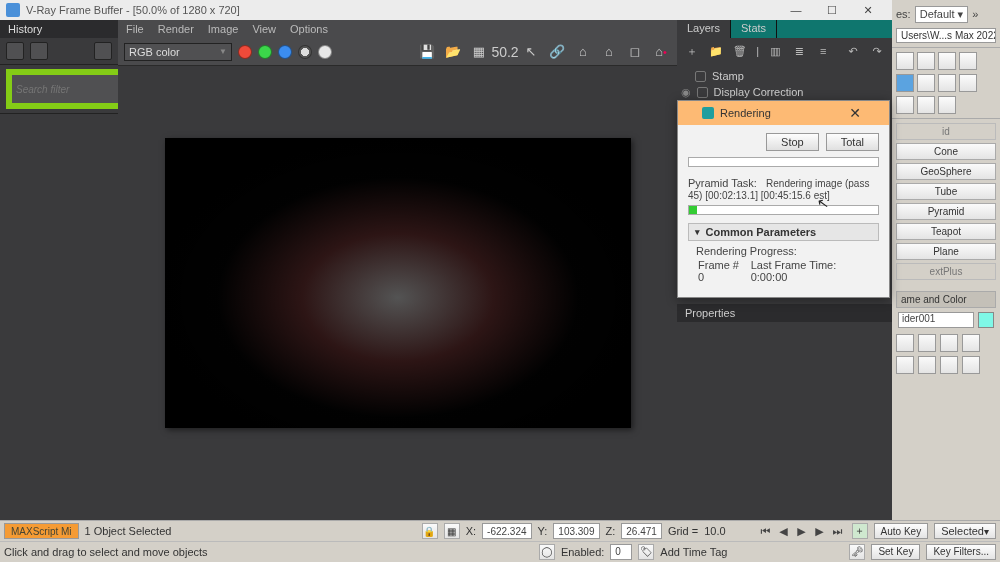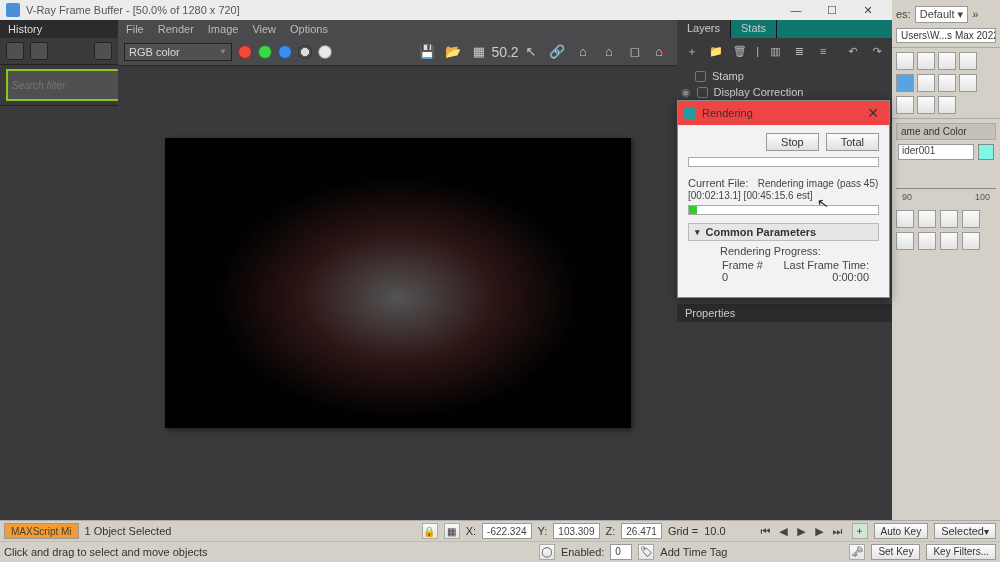--- a/index.html
+++ b/index.html
@@ -16,21 +16,21 @@
 .titlebar { position:absolute; top:0; left:0; right:108px; height:20px; background:#ececec; color:#555; display:flex; align-items:center; padding:0 6px; font-size:11px; z-index:2; }
 .titlebar .ticon { width:14px; height:14px; background:#4a90d9; margin-right:6px; border-radius:2px; }
 .titlebar .spacer { flex:1; }
 .titlebar .winbtn { width:36px; height:20px; text-align:center; line-height:20px; color:#444; cursor:pointer; }
 
 
 .hist-header { background:#2b2b2d; color:#ddd; padding:3px 8px; height:18px; line-height:12px; margin-top:20px; }
 .hist-tools { background:#3a3a3c; padding:4px 6px; display:flex; gap:6px; border-bottom:1px solid #222; }
 .hist-tools .ticon { width:18px; height:18px; background:#505052; border:1px solid #222; border-radius:2px; }
 .hist-search { display:flex; align-items:center; padding:4px 6px; gap:4px; }
-.hist-search input { flex:1; background:#505052; border:2px solid #84cc16; color:#ccc; padding:14px 4px; height:16px; font-size:10px;font-style:italic; }
+.hist-search input { flex:1; background:#505052; border:6px solid #84cc16; color:#ccc; padding:14px 4px; height:16px; font-size:10px;font-style:italic; }
 .hist-search .mag { color:#888; font-size:12px; }
 .hist-body { flex:1; background:#3a3a3c; border-top:1px solid #222; }
 
 
 .menubar { margin-top:20px; height:18px; display:flex; align-items:center; gap:14px; padding:0 8px; color:#bbb; font-size:11px; background:#4a4a4c;}
 .toolbar { height:28px; display:flex; align-items:center; padding:0 6px; gap:6px; background:#4a4a4c; border-bottom:1px solid #2a2a2a;}
 .toolbar .dropdown { background:#505052; color:#ddd; border:1px solid #222; width:108px; height:18px; padding:0 4px; display:flex; align-items:center; justify-content:space-between; }
 .toolbar .dropdown .arr { font-size:8px; color:#888; }
 .toolbar .swatch { width:14px; height:14px; border-radius:50%; border:1px solid rgba(0,0,0,.4); }
 .toolbar .flexgap { flex:1; }
@@ -51,32 +51,32 @@
 .tab { padding:2px 10px; color:#ccc; border-right:1px solid #111; }
 .tab.active { background:#3a3a3c; }
 .layertools { height:26px; display:flex; align-items:center; gap:6px; padding:0 6px; }
 .layertools .lt { width:18px; height:18px; color:#bbb; display:flex; align-items:center; justify-content:center; border:1px solid transparent; }
 .layertree { padding:4px 6px 8px 18px; color:#ccc; }
 .layeritem { display:flex; align-items:center; gap:6px; height:16px; font-size:10px; }
 .layeritem .ci { width:11px; height:11px; border:1px solid #777; border-radius:2px; }
 
 
 .rend-dialog { position:absolute; top:100px; left:0; right:2px; background:#f2f2f2; border:1px solid #888; box-shadow:0 2px 10px rgba(0,0,0,.4); z-index:5; }
-.rend-title { background:#ef4444; height:24px; display:flex; align-items:center; padding:0 6px; font-size:11px; color:#333; }
+.rend-title { background:#fdba74; height:24px; display:flex; align-items:center; padding:0 24px; font-size:11px; color:#333; }
 .rend-title .ri { width:12px; height:12px; background:#1e9e9e; border-radius:2px; margin-right:6px; }
 .rend-title .rclose { margin-left:auto; color:#333; cursor:pointer; font-size:14px; padding:0 4px;}
 .rend-body { padding:8px 10px; color:#444; font-size:11px; }
 .rend-btns { text-align:right; margin-bottom:6px; }
 .rend-btn { display:inline-block; border:1px solid #999; background:linear-gradient(#fdfdfd,#e0e0e0); padding:2px 14px; font-size:11px; color:#333; cursor:pointer; margin-left:4px; }
 .rend-row { margin:4px 0; }
 .rend-track { border:1px solid #aaa; background:#fff; height:10px; margin-top:4px; position:relative; }
 .rend-fill { position:absolute; left:0; top:0; bottom:0; background:#3c3; width:4%; }
 .rollout-hdr { background:#e6e6e6; border:1px solid #bbb; padding:2px 6px; margin-top:8px; display:flex; align-items:center; font-weight:bold; color:#333; }
 .rollout-hdr .arr { margin-right:6px; font-size:9px;}
-.rollout-body { padding:4px 8px; font-size:10px; color:#444;margin-left:24px; }
+.rollout-body { padding:4px 8px; font-size:10px; color:#444; }
 .rollout-body table { width:100%; }
 .cursor-ptr { position:absolute; right:60px; bottom:86px; font-size:14px; color:#222; transform:rotate(-10deg); z-index:6;}
 
 .prop-hdr { background:#2b2b2d; color:#ccc; padding:3px 8px; margin-top:6px; height:18px; line-height:12px;}
 
 
 .max-top { height:28px; display:flex; align-items:center; padding:0 4px; gap:4px; font-size:10px; color:#444; }
 .max-top .sel { border:1px solid #999; background:#fff; padding:1px 4px; }
 .max-path { border:1px solid #999; background:#fff; padding:1px 4px; margin:0 4px 4px; font-size:10px; color:#333; overflow:hidden; white-space:nowrap; }
 .max-strip { height:22px; display:flex; align-items:center; padding:0 4px; gap:3px; }
@@ -245,38 +245,38 @@
         <span>Rendering</span>
         <span class="rclose">✕</span>
       </div>
       <div class="rend-body">
         <div class="rend-btns">
           <span class="rend-btn">Stop</span>
           <span class="rend-btn">Total</span>
         </div>
         <div class="rend-track"></div>
         <div class="rend-row" style="margin-top:10px">
-          <span>Current File:</span>&nbsp;&nbsp;
+          <span>Pyramid Task:</span>&nbsp;&nbsp;
           <span style="font-size:10px">Rendering image (pass 45) [00:02:13.1] [00:45:15.6 est]</span>
         </div>
         <div class="rend-track">
             <div class="rend-fill"></div>
           </div>
         <div class="rollout-hdr">
           <span class="arr">▾</span>
           <span>Common Parameters</span>
         </div>
         <div class="rollout-body">
           <div>Rendering Progress:</div>
           <table>
             <tbody>
                 <tr>
               <td><span>Frame #</span> <span>0</span></td>
               <td></td>
-              <td style="text-align:right"><span>Last Frame Time:</span> <span>0:00:00</span></td>
+              <td style=""><span>Last Frame Time:</span> <span>0:00:00</span></td>
             </tr>
           </tbody>
             </table>
         </div>
       </div>
       <span class="cursor-ptr">↖</span>
     </div>
 
     <div class="prop-hdr" style="margin-top:196px">Properties</div>
   </div>
@@ -301,29 +301,34 @@
         <div class="b"></div>
         <div class="b"></div>
       </div>
       <div class="max-strip">
         <div class="b"></div>
         <div class="b"></div>
         <div class="b"></div>
       </div>
     </div>
     <div class="max-spin">
+      <div class="max-list">
+        <div class="max-btn flat">id</div>
+        <div class="max-btn">Cone</div>
+        <div class="max-btn">GeoSphere</div>
+        <div class="max-btn">Tube</div>
+        <div class="max-btn">Pyramid</div>
+        <div class="max-btn">Teapot</div>
+        <div class="max-btn">Plane</div>
+        <div class="max-btn flat">extPlus</div>
+      </div>
       <div class="max-section">ame and Color</div>
       <div class="max-field">
         <div class="fin">ider001</div>
         <div class="max-swatch"></div>
-      </div>
-      <div class="max-axis">
-        <div class="line"></div>
-        <span class="lbl" style="left:6px">90</span>
-        <span class="lbl" style="right:6px">100</span>
       </div>
       <div class="max-trans">
         <div class="tb"></div>
         <div class="tb"></div>
         <div class="tb"></div>
         <div class="tb"></div>
         <div class="tb"></div>
         <div class="tb"></div>
         <div class="tb"></div>
         <div class="tb"></div>

